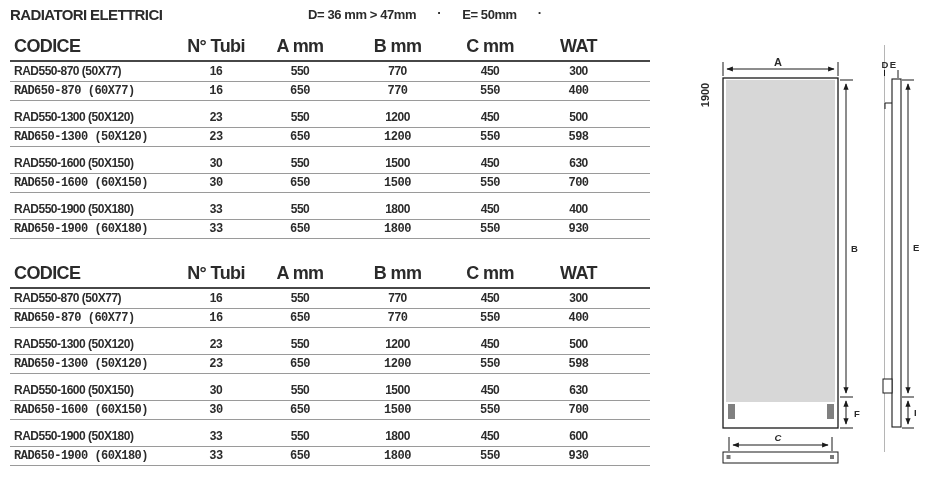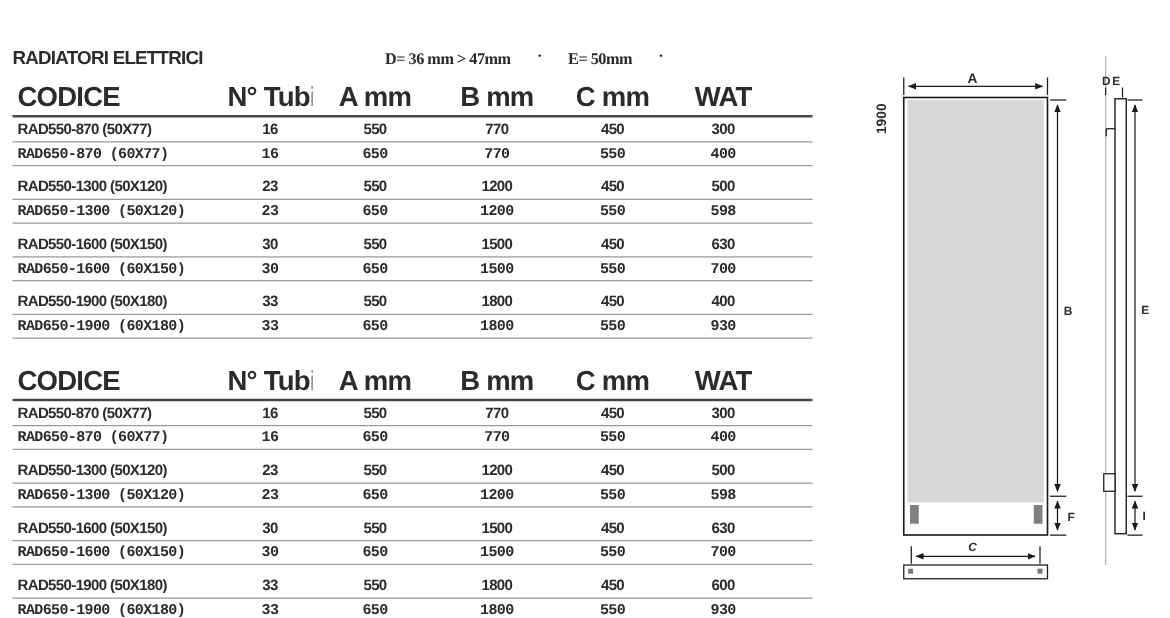--- a/index.html
+++ b/index.html
@@ -7,29 +7,29 @@
     position:relative;width:936px;height:494px;background:#ffffff;overflow:hidden;
     font-family:"Liberation Sans","DejaVu Sans",sans-serif;
     color:#2b2b2b;font-weight:bold;
     -webkit-font-smoothing:antialiased;
   }
   
   .tables{position:absolute;left:10px;top:6px;width:640px;}
   .grid6{display:grid;grid-template-columns:172px 68px 100px 95px 90px 87px;}
   .grid6 > *:first-child{text-align:left;padding-left:4px;}
   .grid6 > *{text-align:center;overflow:hidden;white-space:nowrap;}
-  .table-title-row{position:relative;height:24px;margin-top:32px;}
+  .table-title-row{position:relative;height:24px;}
   .table-title{font-size:15px;letter-spacing:-0.6px;white-space:nowrap;}
   .dims-note{
     position:absolute;left:298px;top:1px;display:flex;align-items:baseline;gap:21px;
-    font-size:13px;letter-spacing:-0.4px;white-space:nowrap;font-family:Liberation Serif, serif;
+    font-size:13px;letter-spacing:-0.4px;white-space:nowrap;
   }
   .dims-note .bullet{font-size:13px;transform:translateY(-2px);}
   .thead{
-    height:26px;line-height:24px;font-size:22px;letter-spacing:-0.6px;
+    height:26px;line-height:24px;font-size:18px;letter-spacing:-0.6px;
     border-bottom:2px solid #474747;margin-top:4px;
   }
   .tbody .row{
     height:19.5px;line-height:18px;font-size:12px;letter-spacing:-0.5px;
     border-bottom:1.5px solid #9a9a9a;box-sizing:border-box;
   }
   .tbody .row.pair-end{margin-bottom:7px;font-family:Liberation Mono, monospace;}
   .table-block + .table-block{margin-top:22px;}
   
   .diagram{position:absolute;left:690px;top:0px;}

